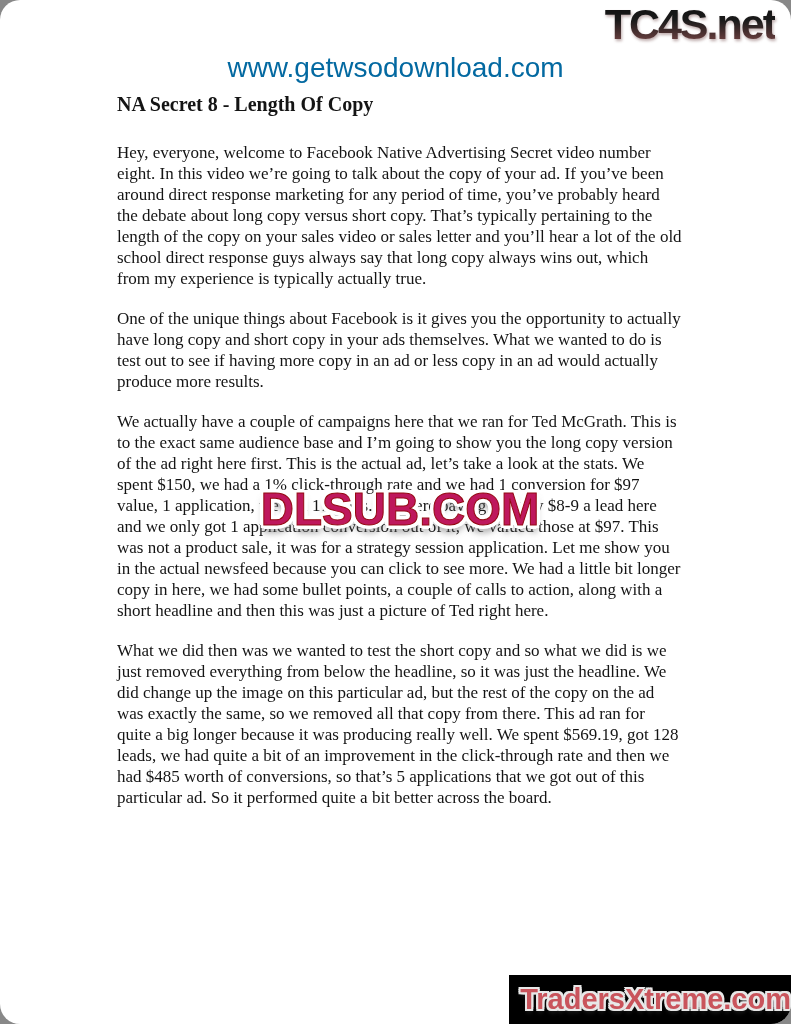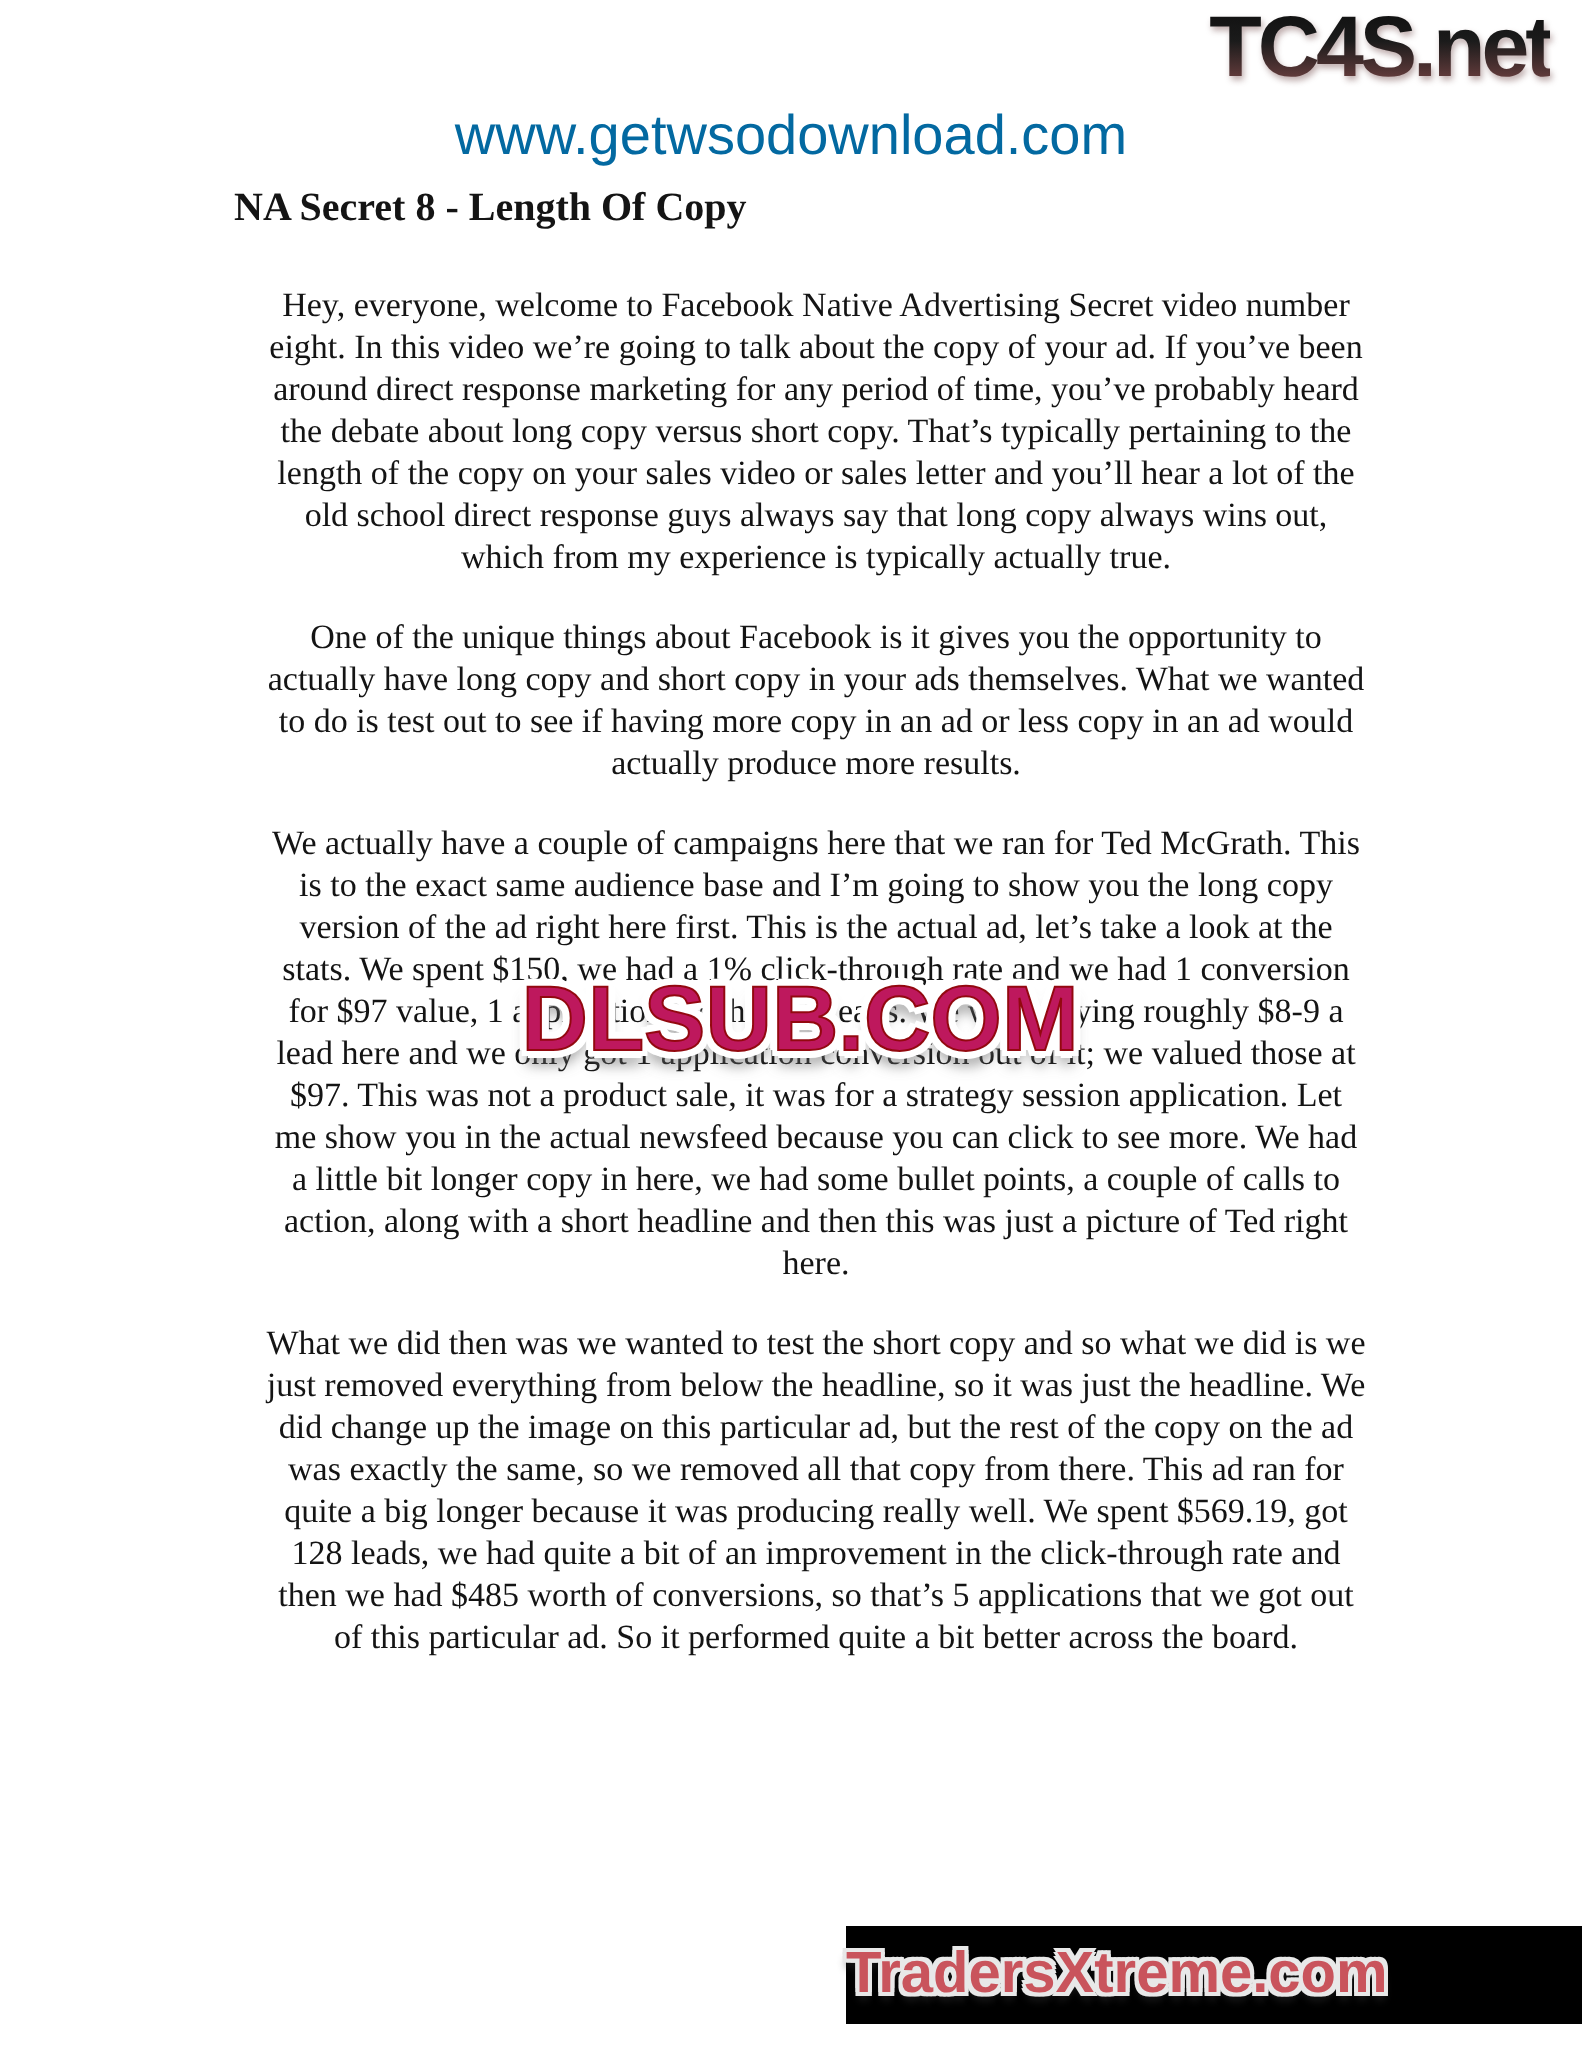--- a/index.html
+++ b/index.html
@@ -3,20 +3,21 @@
 <meta charset="utf-8">
 <style>
   html,body{margin:0;padding:0;background:#888;}
   .page{
     position:relative;
     width:791px;height:1024px;
     background:#ffffff;
     overflow:hidden;
     margin:0 auto;
     font-family:"Liberation Serif",serif;
+    border-radius:20px;
   }
   
   .corner-logo{
     position:absolute;top:0;right:16px;
     font-family:"Liberation Sans",sans-serif;
     font-weight:bold;font-size:43px;letter-spacing:-2px;
     background:linear-gradient(180deg,#101010 8%,#1b1b1b 42%,#5f3a3a 78%,#8d6262 100%);
     -webkit-background-clip:text;background-clip:text;color:transparent;
     filter:drop-shadow(1px 2px 1.5px rgba(110,70,70,.45));
     white-space:nowrap;
@@ -35,41 +36,41 @@
   .content{
     position:absolute;left:117px;top:92px;width:566px;
     color:#141414;
     font-size:17px;line-height:21px;
   }
   .doc-title{
     font-size:20px;font-weight:bold;
     line-height:24px;
     margin:0 0 26px 0;
   }
-  .content p{margin:0 0 19px 16px;text-align:center;}
+  .content p{margin:0 0 19px 0;}
   
   .watermark{
     position:absolute;top:482px;left:400px;
     transform:translateX(-50%);
     font-family:"Liberation Sans",sans-serif;
     font-weight:900;font-size:46px;letter-spacing:0px;
     color:#be185d;
     -webkit-text-stroke:1px #93080f;
     white-space:nowrap;
     text-shadow:
       -3px -3px 0 #fff, 3px -3px 0 #fff, -3px 3px 0 #fff, 3px 3px 0 #fff,
       -4px 0 0 #fff, 4px 0 0 #fff, 0 -4px 0 #fff, 0 4px 0 #fff,
       0 7px 7px rgba(110,110,110,.75);
   }
   
   .footer-banner{
-    position:absolute;right:0;bottom:12px;
-    width:368px;height:49px;
+    position:absolute;right:0;bottom:0;
+    width:282px;height:49px;
     background:#000000;
-    display:flex;align-items:center;justify-content:flex-start;
+    display:flex;align-items:center;justify-content:flex-end;
   }
   .footer-logo{
     font-family:"Liberation Sans",sans-serif;
     font-weight:bold;font-size:29px;
     color:#c9545c;letter-spacing:0;
     white-space:nowrap;
     text-shadow:
       -2px -2px 0 #e8e8e8, 2px -2px 0 #e8e8e8, -2px 2px 0 #e8e8e8, 2px 2px 0 #e8e8e8,
       0 -2px 0 #e8e8e8, 0 2px 0 #e8e8e8, -2px 0 0 #e8e8e8, 2px 0 0 #e8e8e8,
       0 4px 4px rgba(40,40,40,.8);

